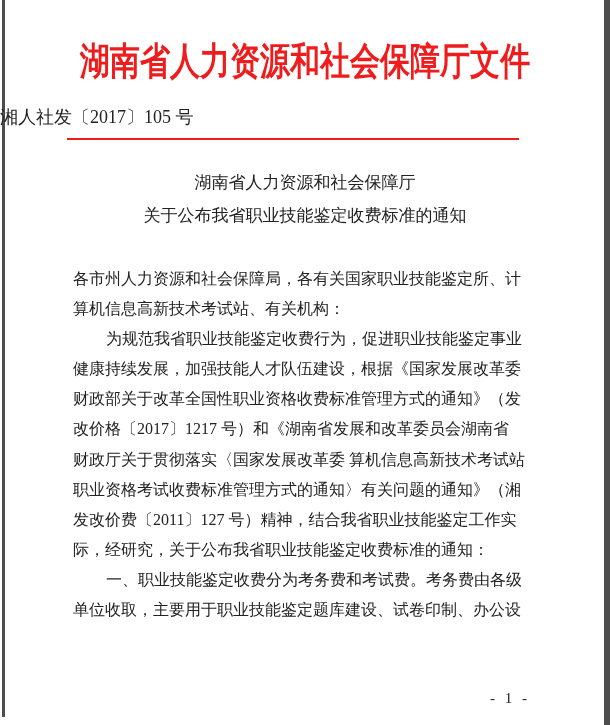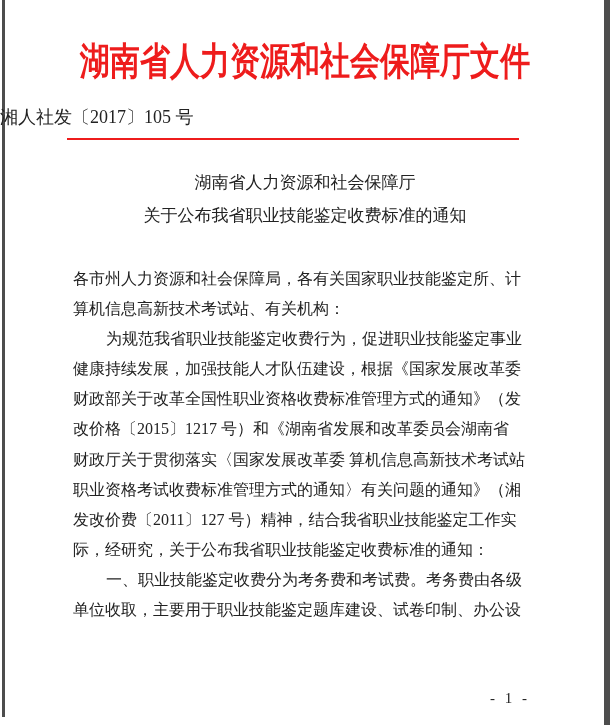--- a/index.html
+++ b/index.html
@@ -135,21 +135,21 @@
     <div class="t-line">湖南省人力资源和社会保障厅</div>
     <div class="t-line">关于公布我省职业技能鉴定收费标准的通知</div>
   </div>
 
   <div class="body-text">
     <div class="b-line">各市州人力资源和社会保障局，各有关国家职业技能鉴定所、计</div>
     <div class="b-line">算机信息高新技术考试站、有关机构：</div>
     <div class="b-line indent">为规范我省职业技能鉴定收费行为，促进职业技能鉴定事业</div>
     <div class="b-line">健康持续发展，加强技能人才队伍建设，根据《国家发展改革委</div>
     <div class="b-line">财政部关于改革全国性职业资格收费标准管理方式的通知》（发</div>
-    <div class="b-line">改价格〔2015〕1217 号）和《湖南省发展和改革委员会湖南省</div>
+    <div class="b-line">改价格〔2017〕1217 号）和《湖南省发展和改革委员会湖南省</div>
     <div class="b-line">财政厅关于贯彻落实〈国家发展改革委 算机信息高新技术考试站</div>
     <div class="b-line">职业资格考试收费标准管理方式的通知〉有关问题的通知》（湘</div>
     <div class="b-line">发改价费〔2011〕127 号）精神，结合我省职业技能鉴定工作实</div>
     <div class="b-line">际，经研究，关于公布我省职业技能鉴定收费标准的通知：</div>
     <div class="b-line indent">一、职业技能鉴定收费分为考务费和考试费。考务费由各级</div>
     <div class="b-line">单位收取，主要用于职业技能鉴定题库建设、试卷印制、办公设</div>
   </div>
 
   <div class="page-number">- 1 -</div>
 

